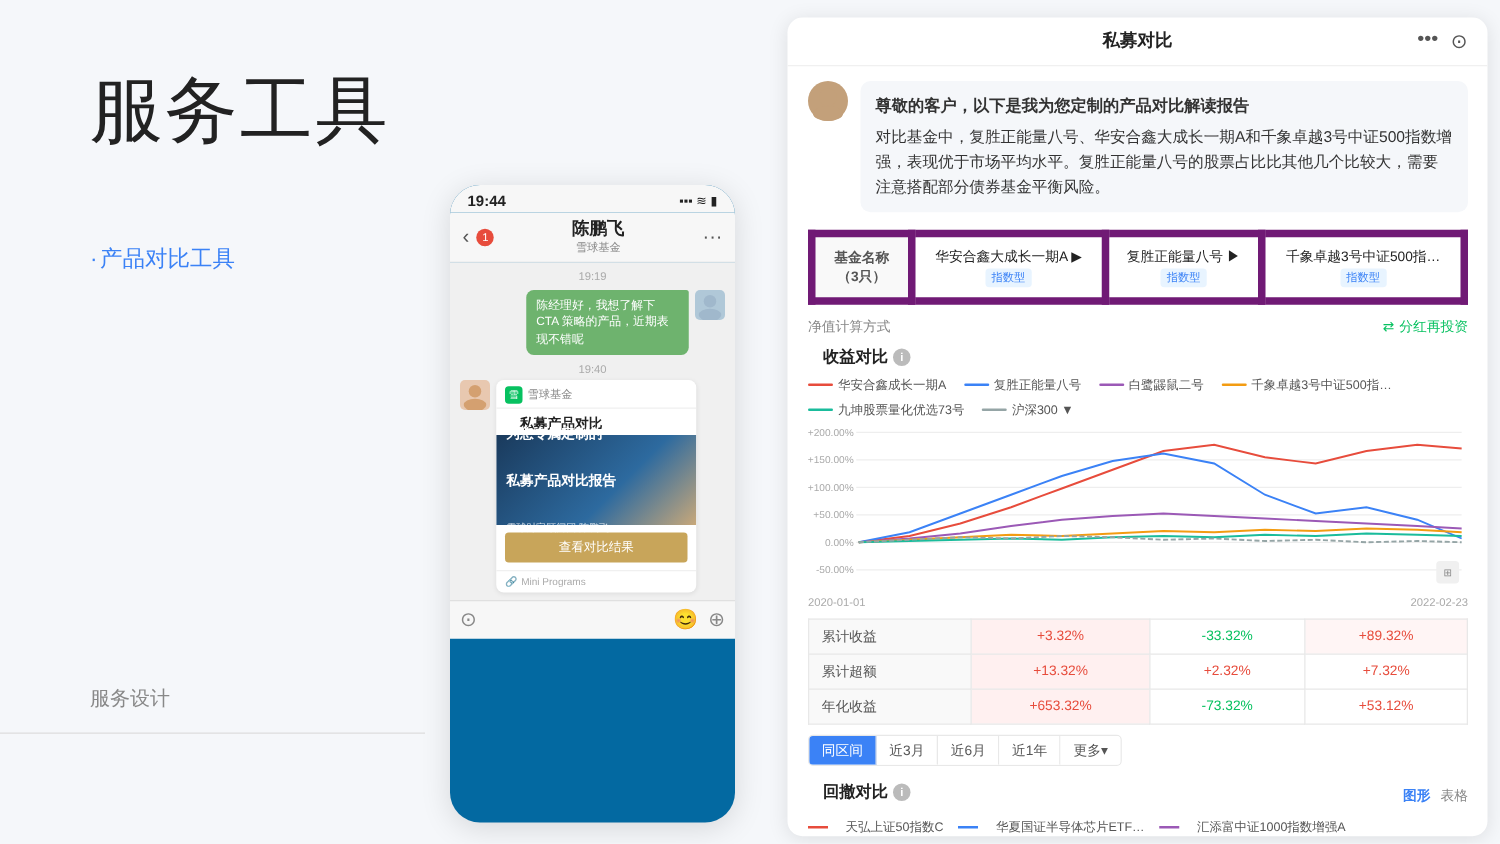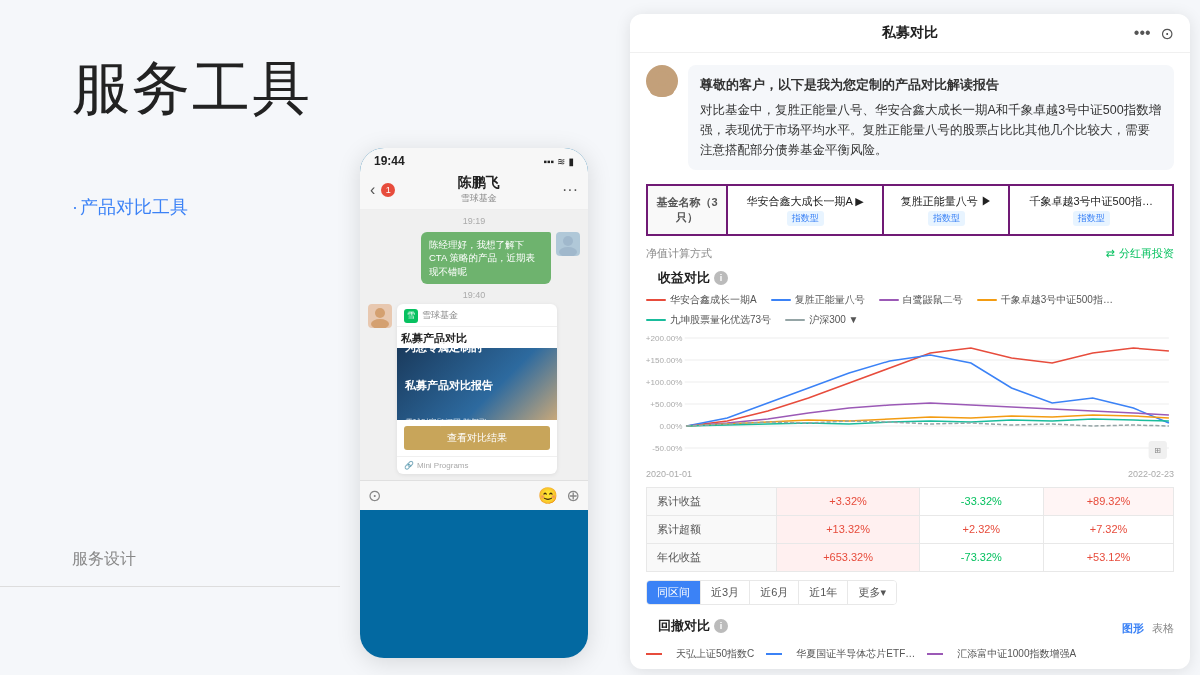--- a/index.html
+++ b/index.html
@@ -238,21 +238,21 @@
       color: #fff;
     }
     .card-header-text {
       font-size: 9px;
       color: #888;
     }
     .card-title-text {
       font-size: 11px;
       font-weight: 600;
       color: #222;
-      padding: 4px 4px 2px;
+      padding: 4px 19px 2px;
     }
     .card-image {
       width: 100%;
       height: 72px;
       background: linear-gradient(135deg, #1a3a5c 0%, #2d6a9f 60%, #c8a87a 100%);
       position: relative;
       display: flex;
       align-items: center;
       padding: 8px;
     }
@@ -374,21 +374,21 @@
       margin-bottom: 4px;
       font-size: 13px;
     }
     
     .fund-table {
       width: 100%;
       border-collapse: collapse;
       margin-bottom: 10px;
     }
     .fund-table th, .fund-table td {
-      border: 2px solid #701a75;
+      border: 6px solid #701a75;
       padding: 8px 8px;
       font-size: 11px;
     }
     .fund-table th:first-child, .fund-table td:first-child {
       background: #f9f9f9;
       color: #555;
       width: 80px;
     }
     .fund-name-cell {
       text-align: center;

